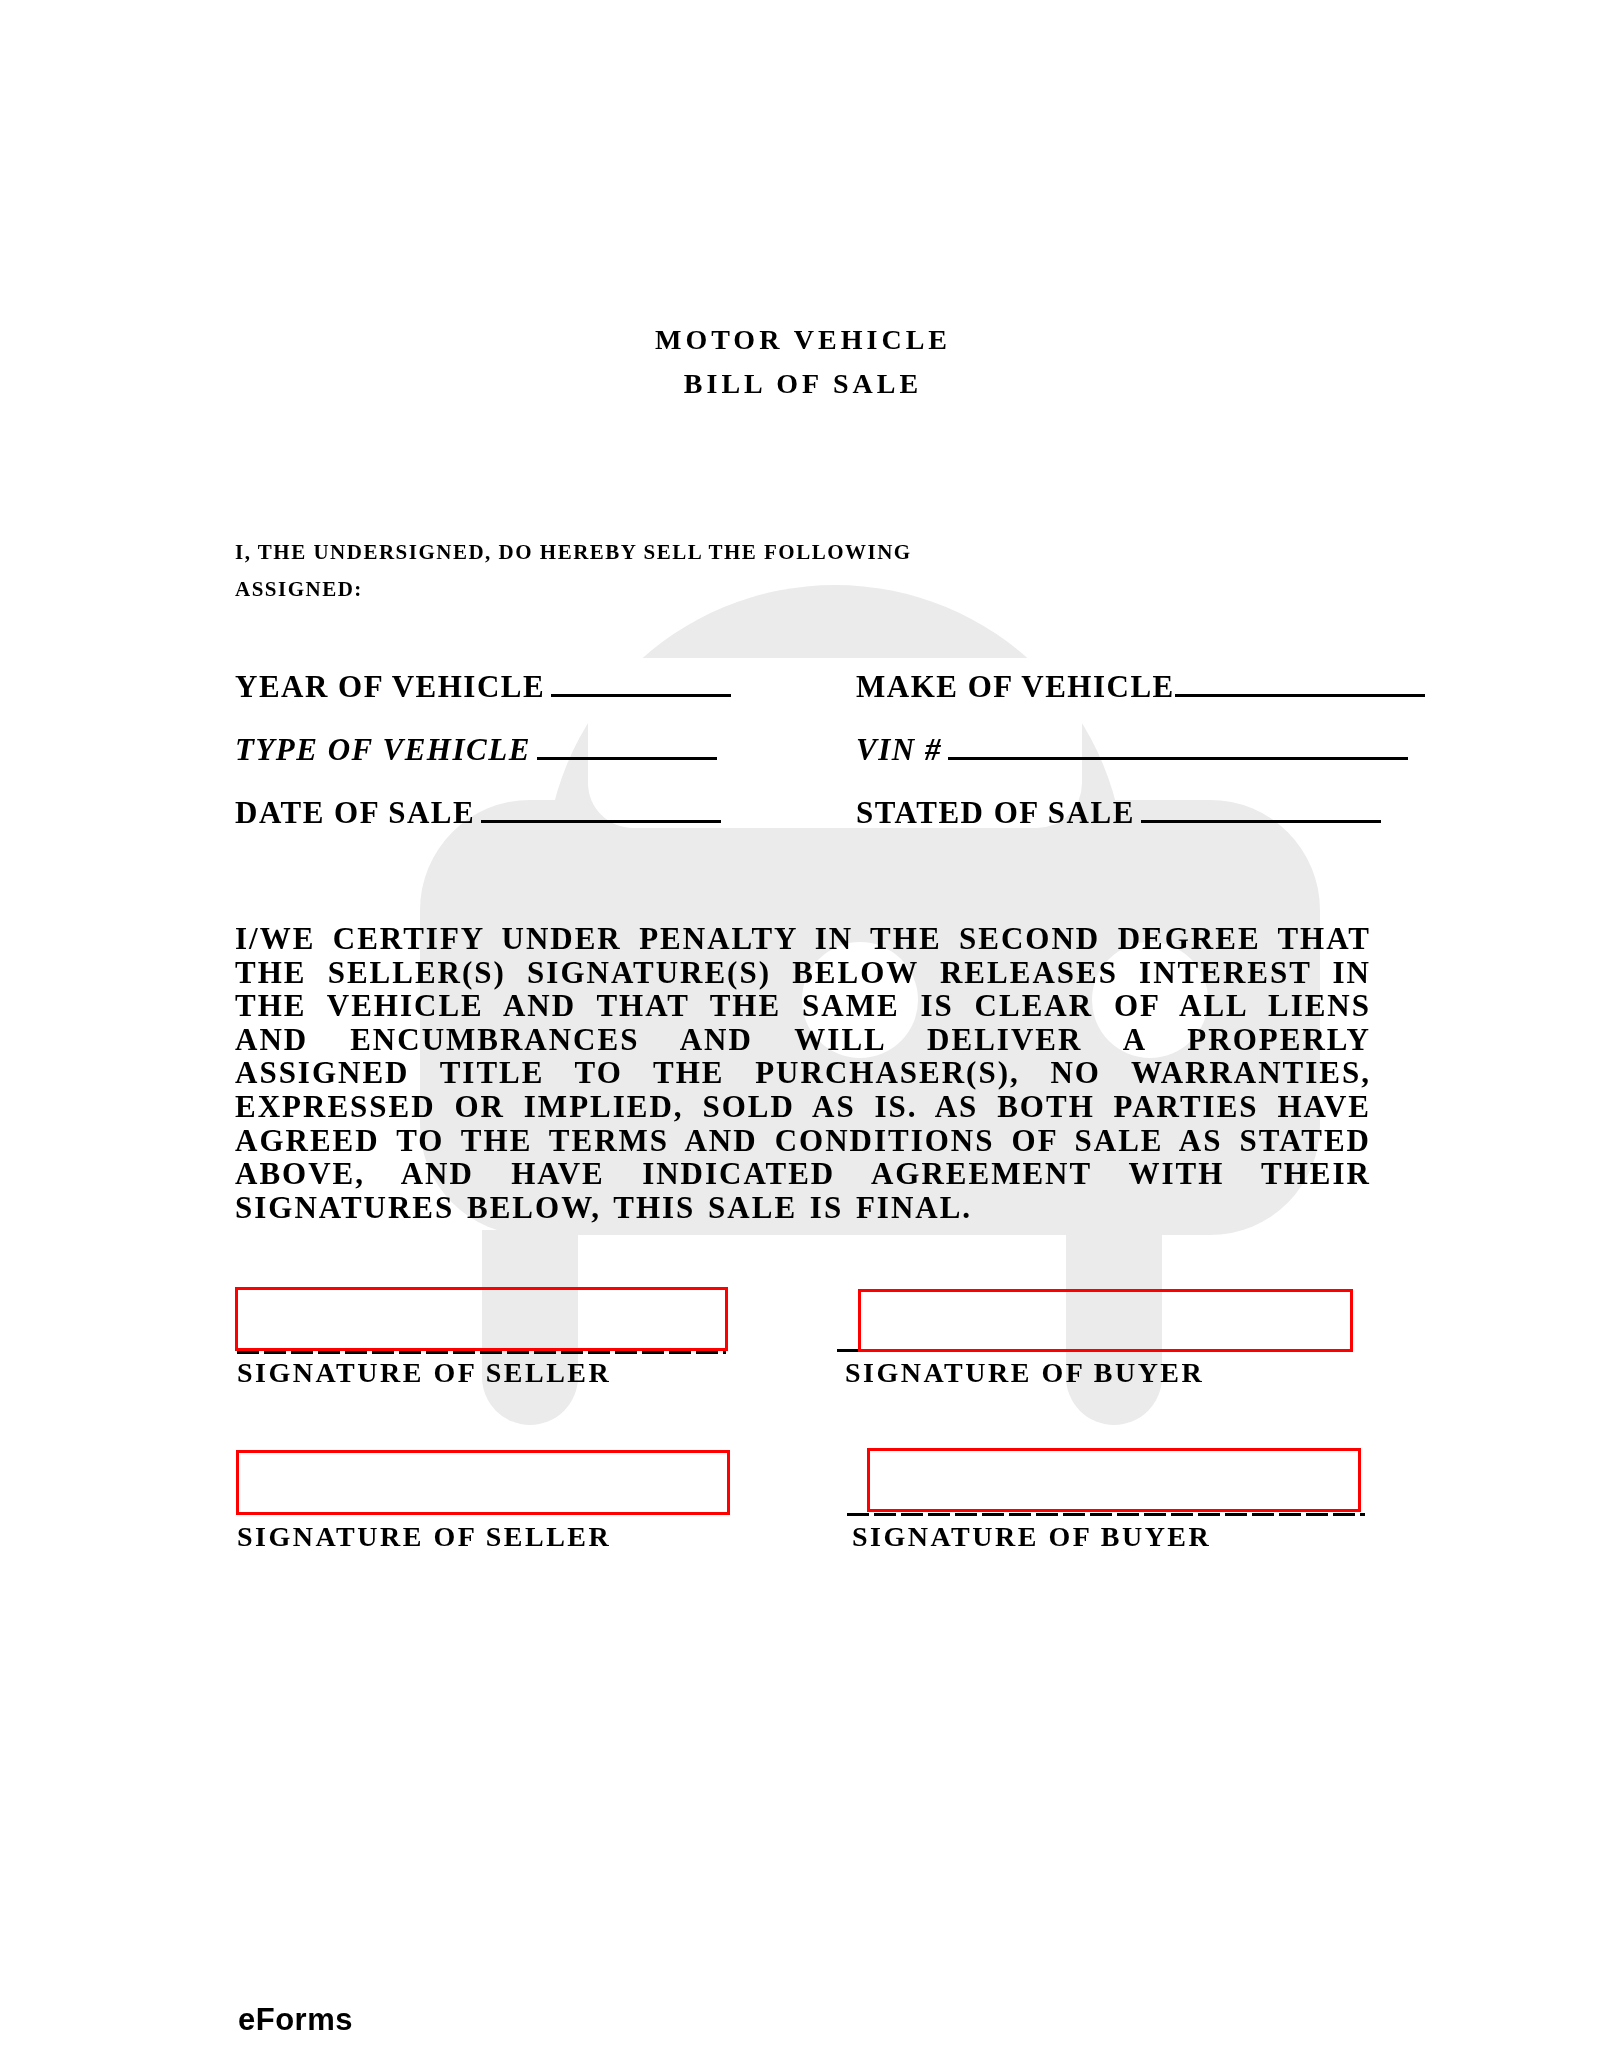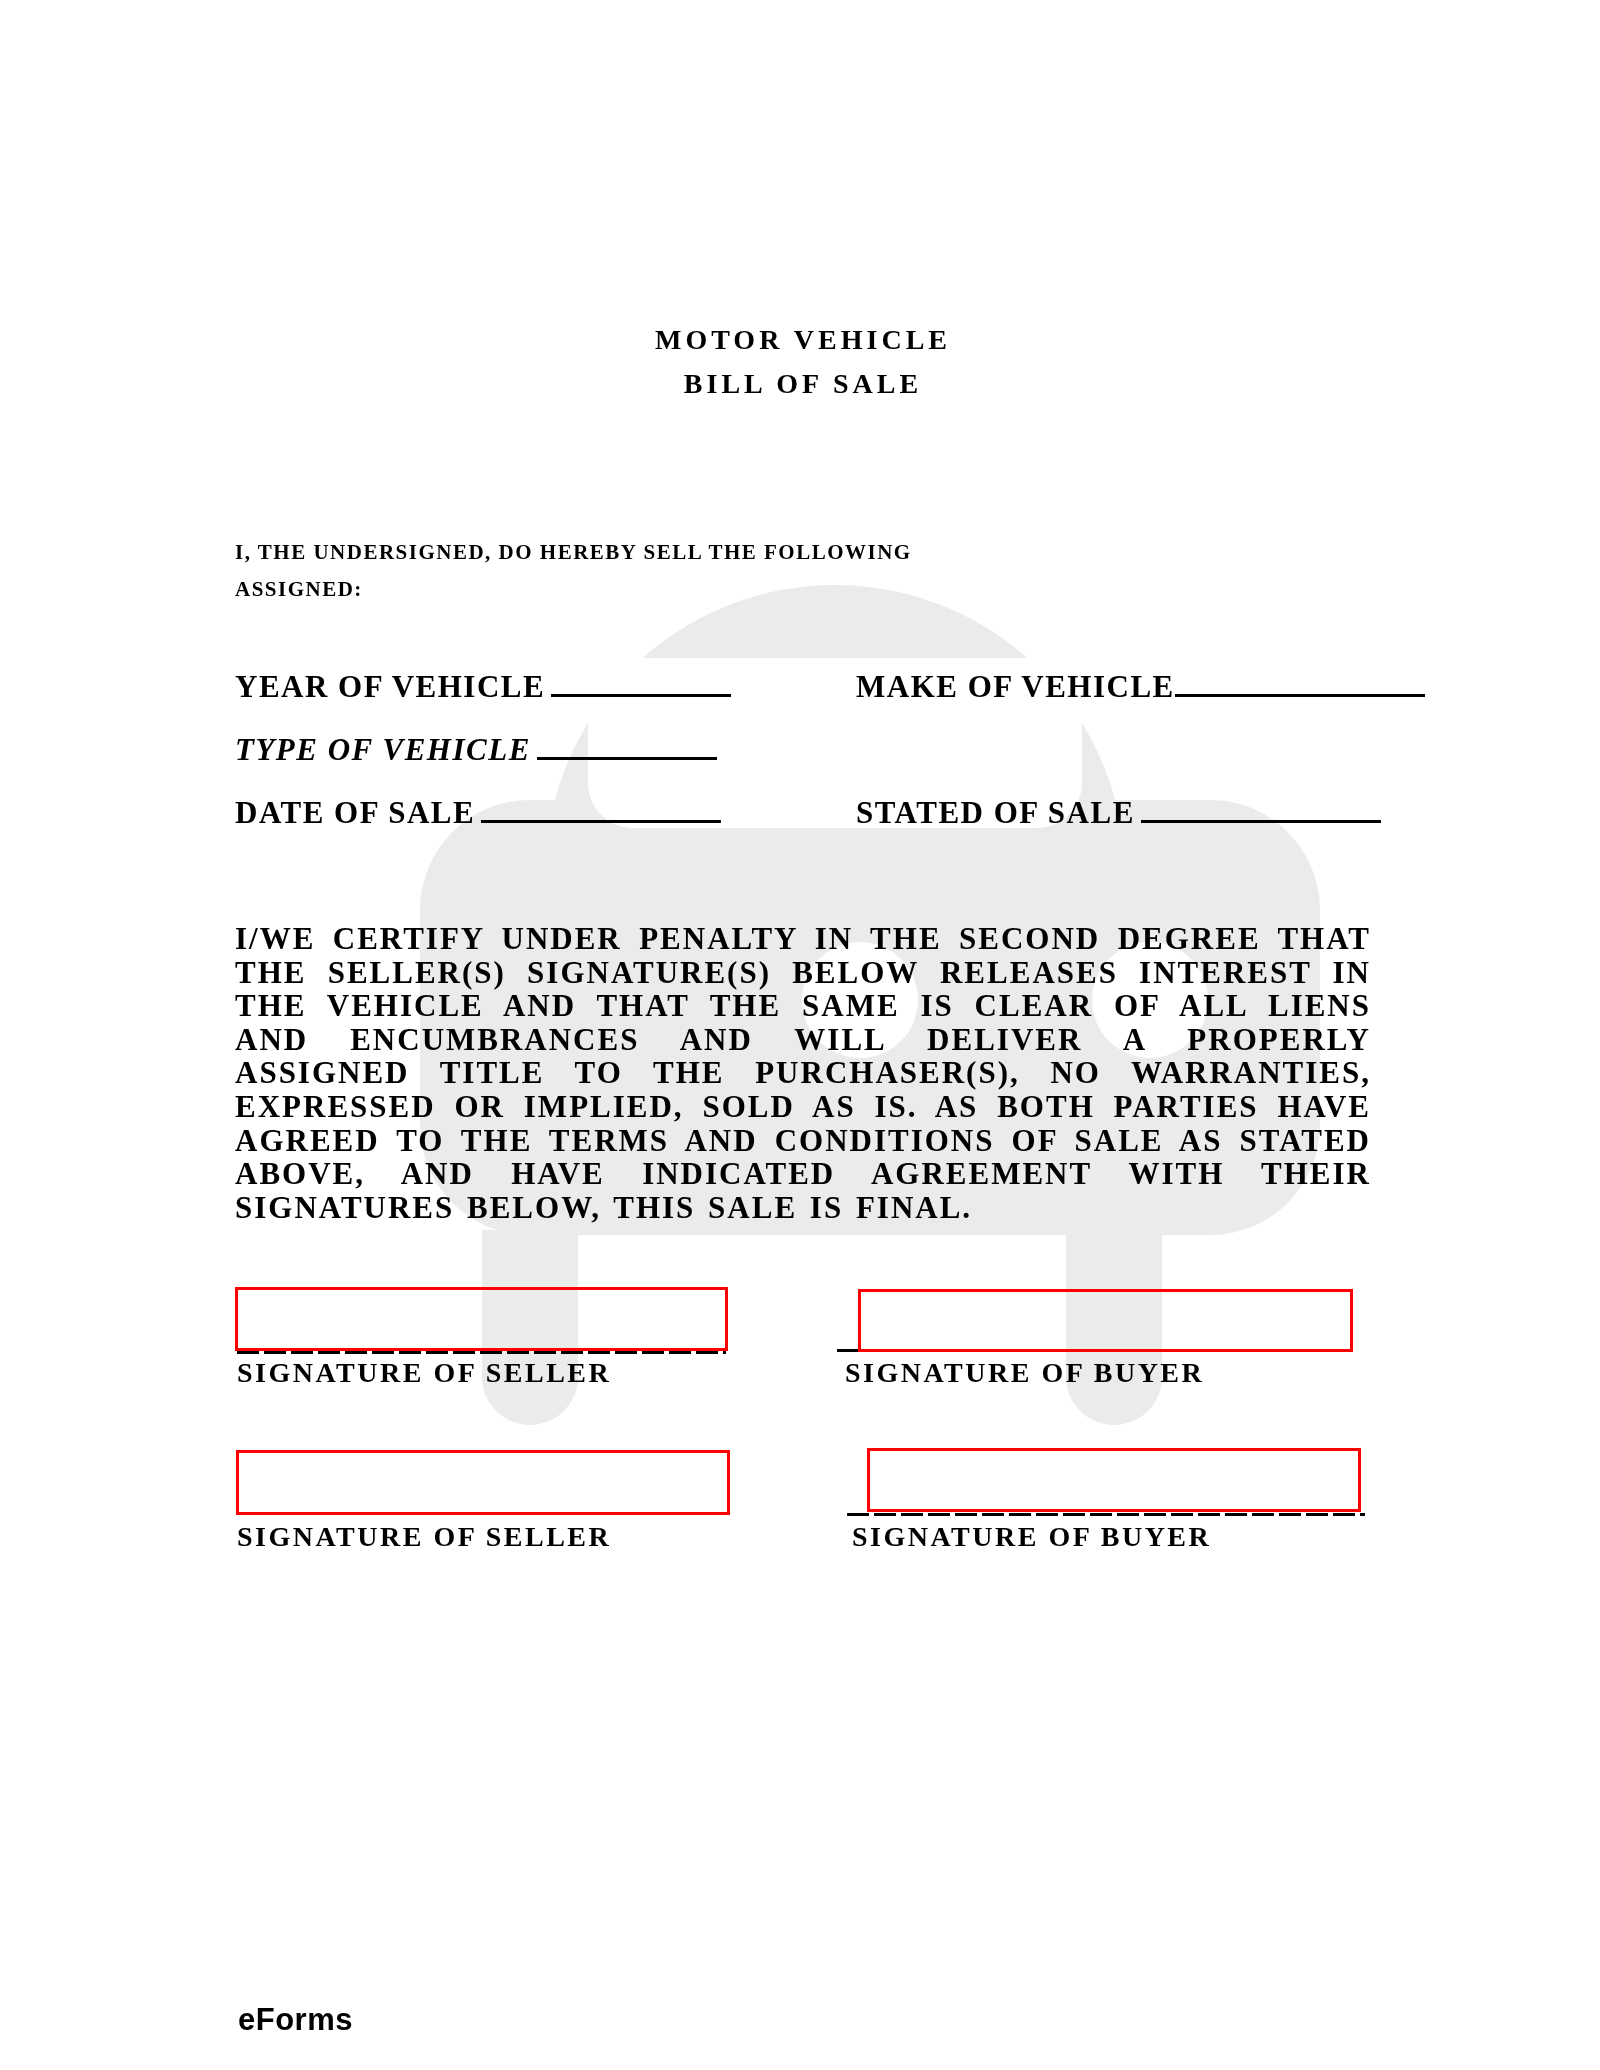--- a/index.html
+++ b/index.html
@@ -108,20 +108,21 @@
       <div>ASSIGNED:</div>
     </div>
 
     <div class="abs frow frow-1">
       <span class="cell-left"><span>YEAR OF VEHICLE</span><span class="blank w180"></span></span>
       <span class="cell-right"><span>MAKE OF VEHICLE</span><span class="blank tight w250"></span></span>
     </div>
 
     <div class="abs frow frow-2">
       <span class="cell-left"><span>TYPE OF VEHICLE</span><span class="blank w180"></span></span>
+      <span class="cell-right"><span>VIN #</span><span class="blank w460"></span></span>
     </div>
 
     <div class="abs frow frow-3">
       <span class="cell-left"><span>DATE OF SALE</span><span class="blank w240"></span></span>
       <span class="cell-right"><span>STATED OF SALE</span><span class="blank w262"></span></span>
     </div>
 
     <div class="abs cert">I/WE CERTIFY UNDER PENALTY IN THE SECOND DEGREE THAT THE SELLER(S) SIGNATURE(S) BELOW RELEASES INTEREST IN THE VEHICLE AND THAT THE SAME IS CLEAR OF ALL LIENS AND ENCUMBRANCES AND WILL DELIVER A PROPERLY ASSIGNED TITLE TO THE PURCHASER(S), NO WARRANTIES, EXPRESSED OR IMPLIED, SOLD AS IS.  AS BOTH PARTIES HAVE AGREED TO THE TERMS AND CONDITIONS OF SALE AS STATED ABOVE, AND HAVE INDICATED AGREEMENT WITH THEIR SIGNATURES BELOW, THIS SALE IS FINAL.</div>
 
     <div class="sigline l2"></div>

